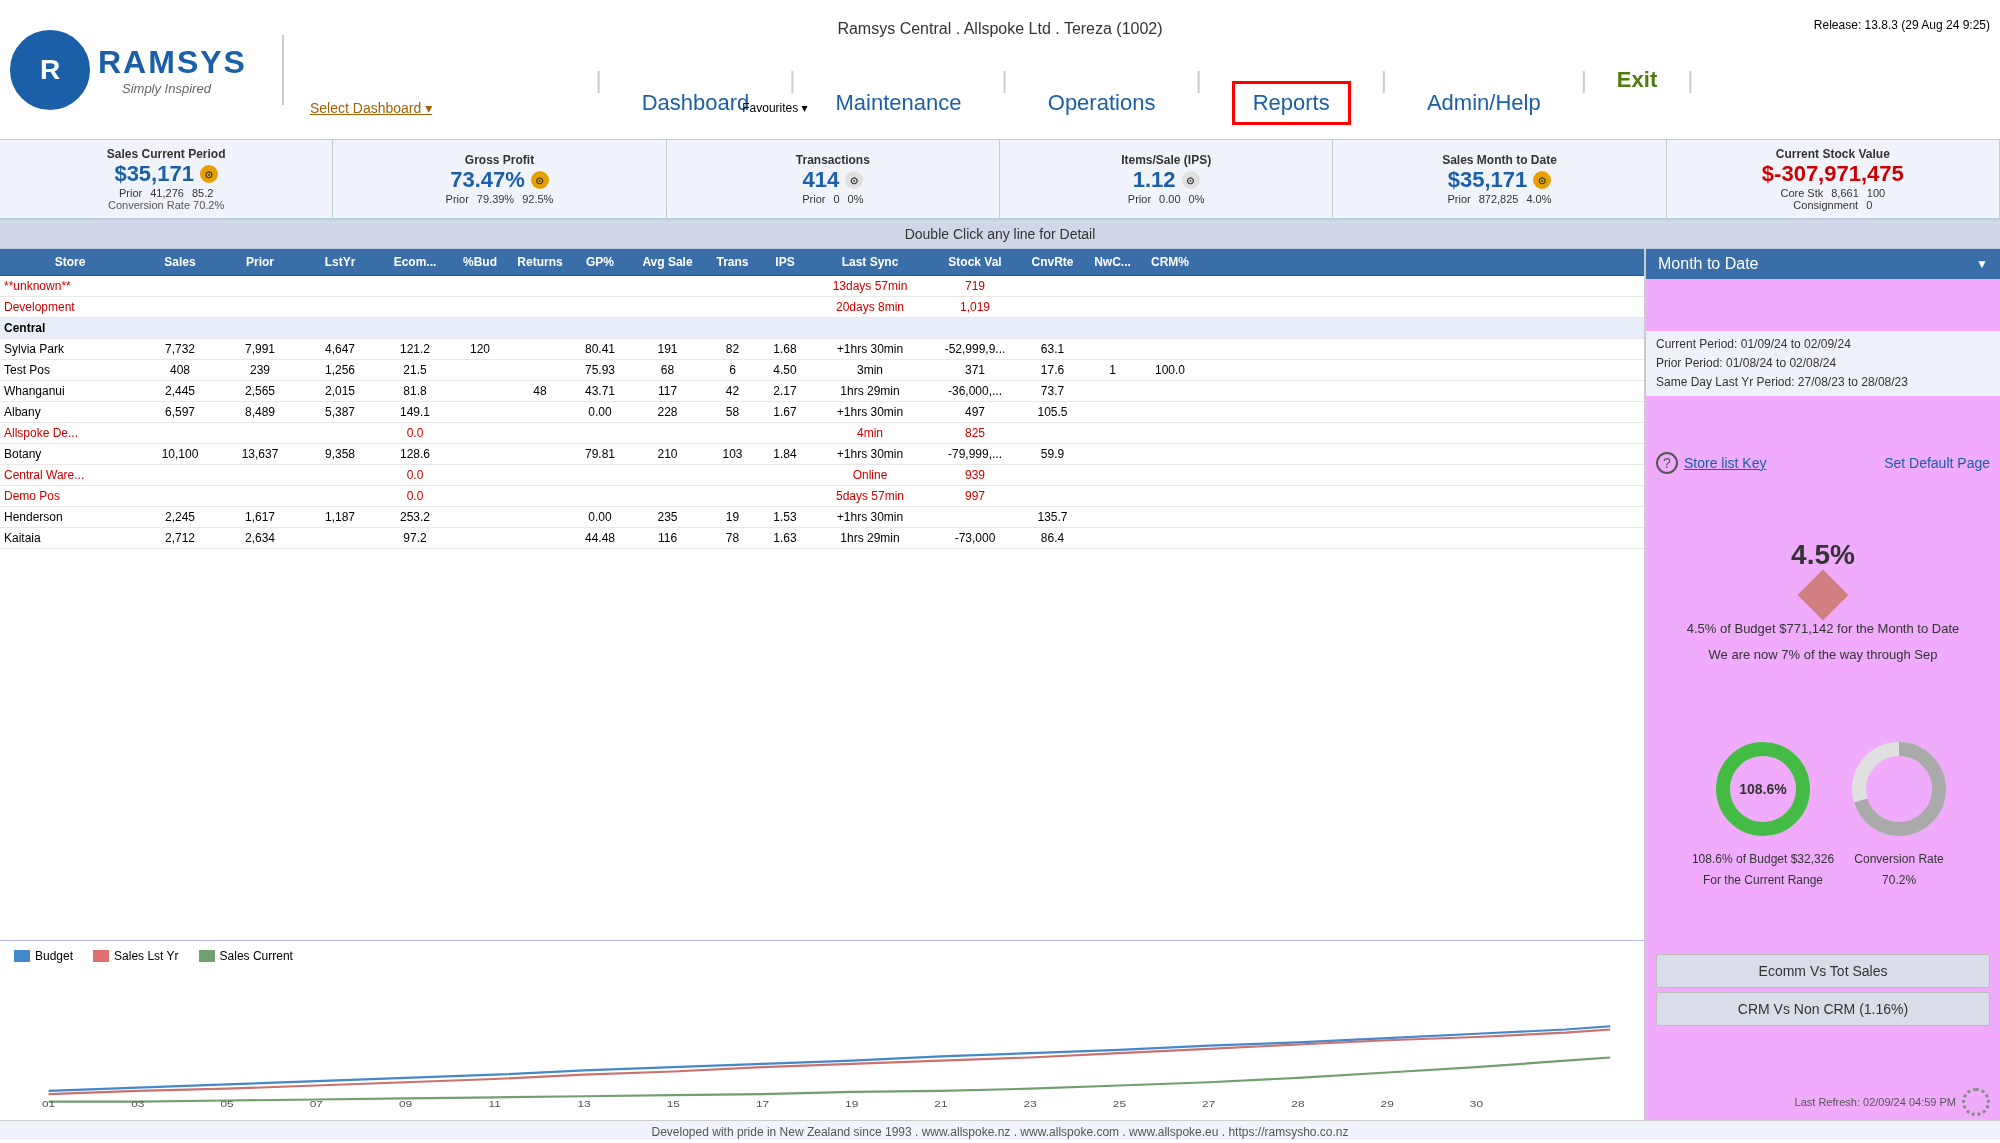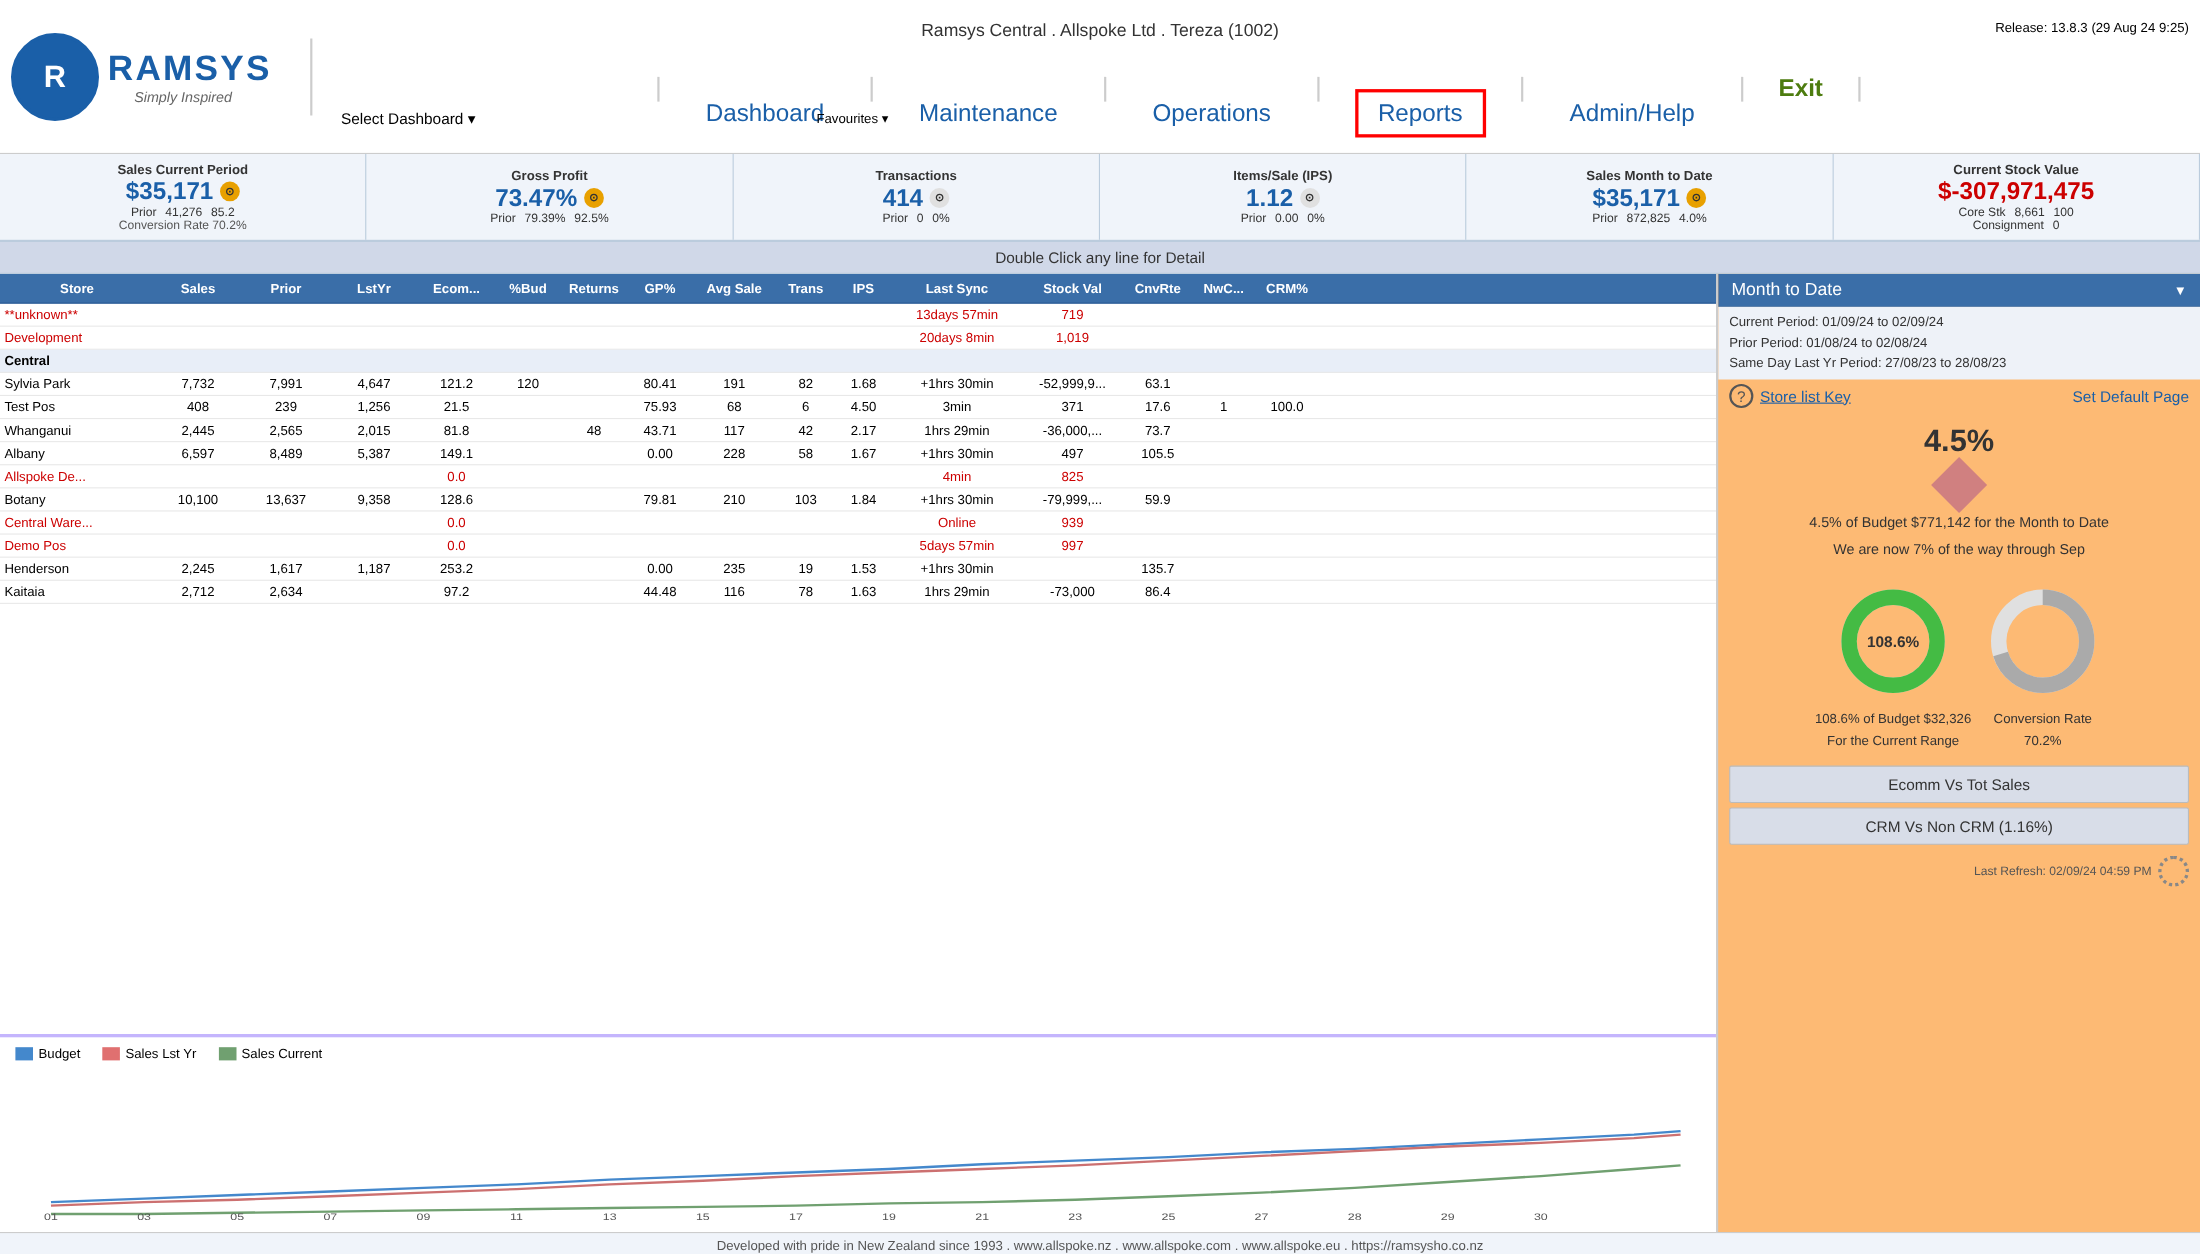--- a/index.html
+++ b/index.html
@@ -59,28 +59,28 @@
     .col-avgsale { width: 75px; }
     .col-trans { width: 55px; }
     .col-ips { width: 50px; }
     .col-lastsync { width: 120px; }
     .col-stockval { width: 90px; }
     .col-cnvrate { width: 65px; }
     .col-nwc { width: 55px; }
     .col-crm { width: 60px; }
 
     
-    .chart-area { height: 180px; background: #fff; border-top: 3px solid #c4b5fd; position: relative; padding: 4px; }
+    .chart-area { height: 180px; background: #fff; border-top: 1px solid #c4b5fd; position: relative; padding: 4px; }
     .chart-legend { display: flex; gap: 20px; padding: 4px 10px; }
     .legend-item { display: flex; align-items: center; gap: 5px; font-size: 12px; }
     .legend-color { width: 16px; height: 12px; }
     .chart-svg { width: 100%; height: 140px; }
 
     
-    .right-panel { width: 440px; background: #fdba74; border-left: 2px solid #ccc; display: flex; flex-direction: column; overflow: hidden; }
+    .right-panel { width: 356px; background: #f0abfc; border-left: 2px solid #ccc; display: flex; flex-direction: column; overflow: hidden; justify-content: space-between; }
     .rp-selector { background: #3a6ea8; color: #fff; padding: 6px 12px; font-size: 16px; display: flex; justify-content: space-between; align-items: center; cursor: pointer; }
     .rp-selector .arrow { font-size: 12px; }
     .rp-period { font-size: 12px; color: #333; padding: 4px 10px; line-height: 1.6; background: #eef2f8; }
     .rp-question { display: flex; align-items: center; gap: 6px; padding: 4px 10px; }
     .q-circle { width: 22px; height: 22px; border-radius: 50%; border: 2px solid #555; display: flex; align-items: center; justify-content: center; font-size: 14px; color: #555; cursor: pointer; }
     .store-list-key { color: #1a5fa8; font-size: 14px; cursor: pointer; text-decoration: underline; }
     .set-default { color: #1a5fa8; font-size: 14px; cursor: pointer; margin-left: auto; }
     .rp-budget-section { padding: 10px; text-align: center; }
     .budget-pct { font-size: 28px; font-weight: bold; color: #333; }
     .budget-text { font-size: 13px; color: #333; margin-top: 6px; line-height: 1.5; }
@@ -125,21 +125,21 @@
     <div class="nav-sep">|</div>
     <div class="nav-item">Admin/Help</div>
     <div class="nav-sep">|</div>
     <div class="exit-btn">Exit</div>
     <div class="nav-sep">|</div>
   </div>
 
   <div style="position:absolute; right:10px; top:18px;">Release: 13.8.3 (29 Aug 24  9:25)</div>
 
   <div style="position:absolute; left:310px; top:100px; display:flex; gap:10px; align-items:center;">
-    <div style="font-size:14px;color:#000000;cursor:pointer;">Select Dashboard ▾</div>
+    <div style="font-size:14px;color:#a16207;cursor:pointer;text-decoration:underline;">Select Dashboard ▾</div>
     <div style="margin-left:300px;">Favourites ▾</div>
   </div>
 </div>
 
 <div class="stats-bar">
 
   <div class="stat-box">
     <div class="stat-label">Sales Current Period</div>
     <div class="stat-value">
       <span>$35,171</span>

